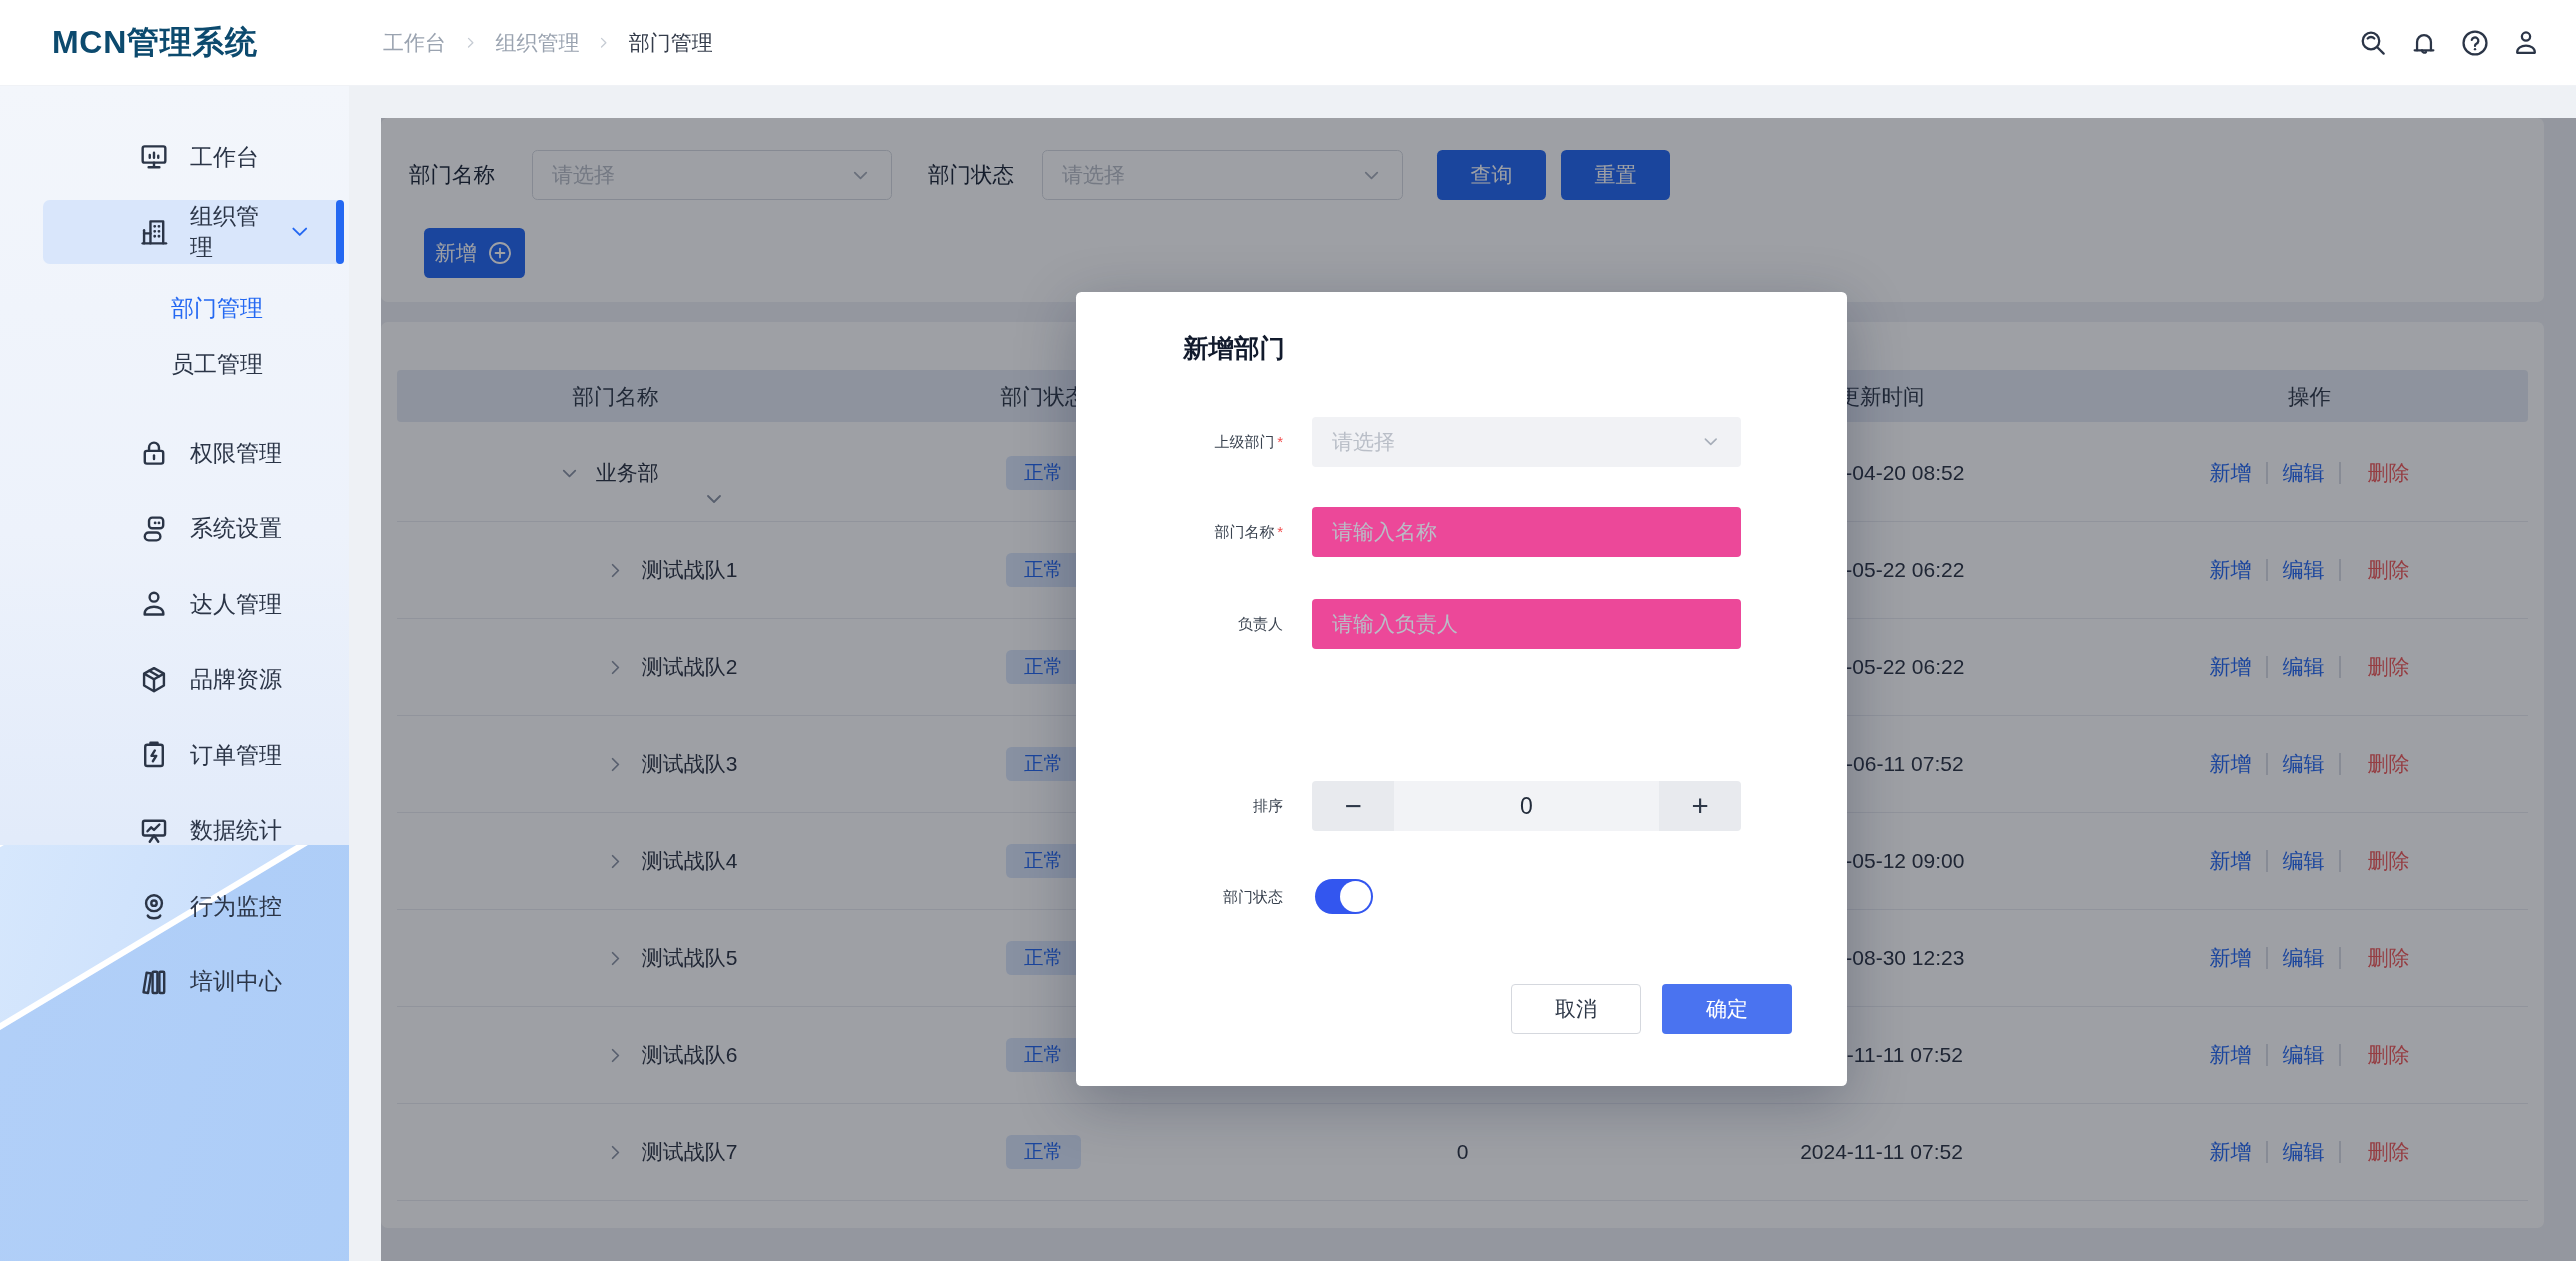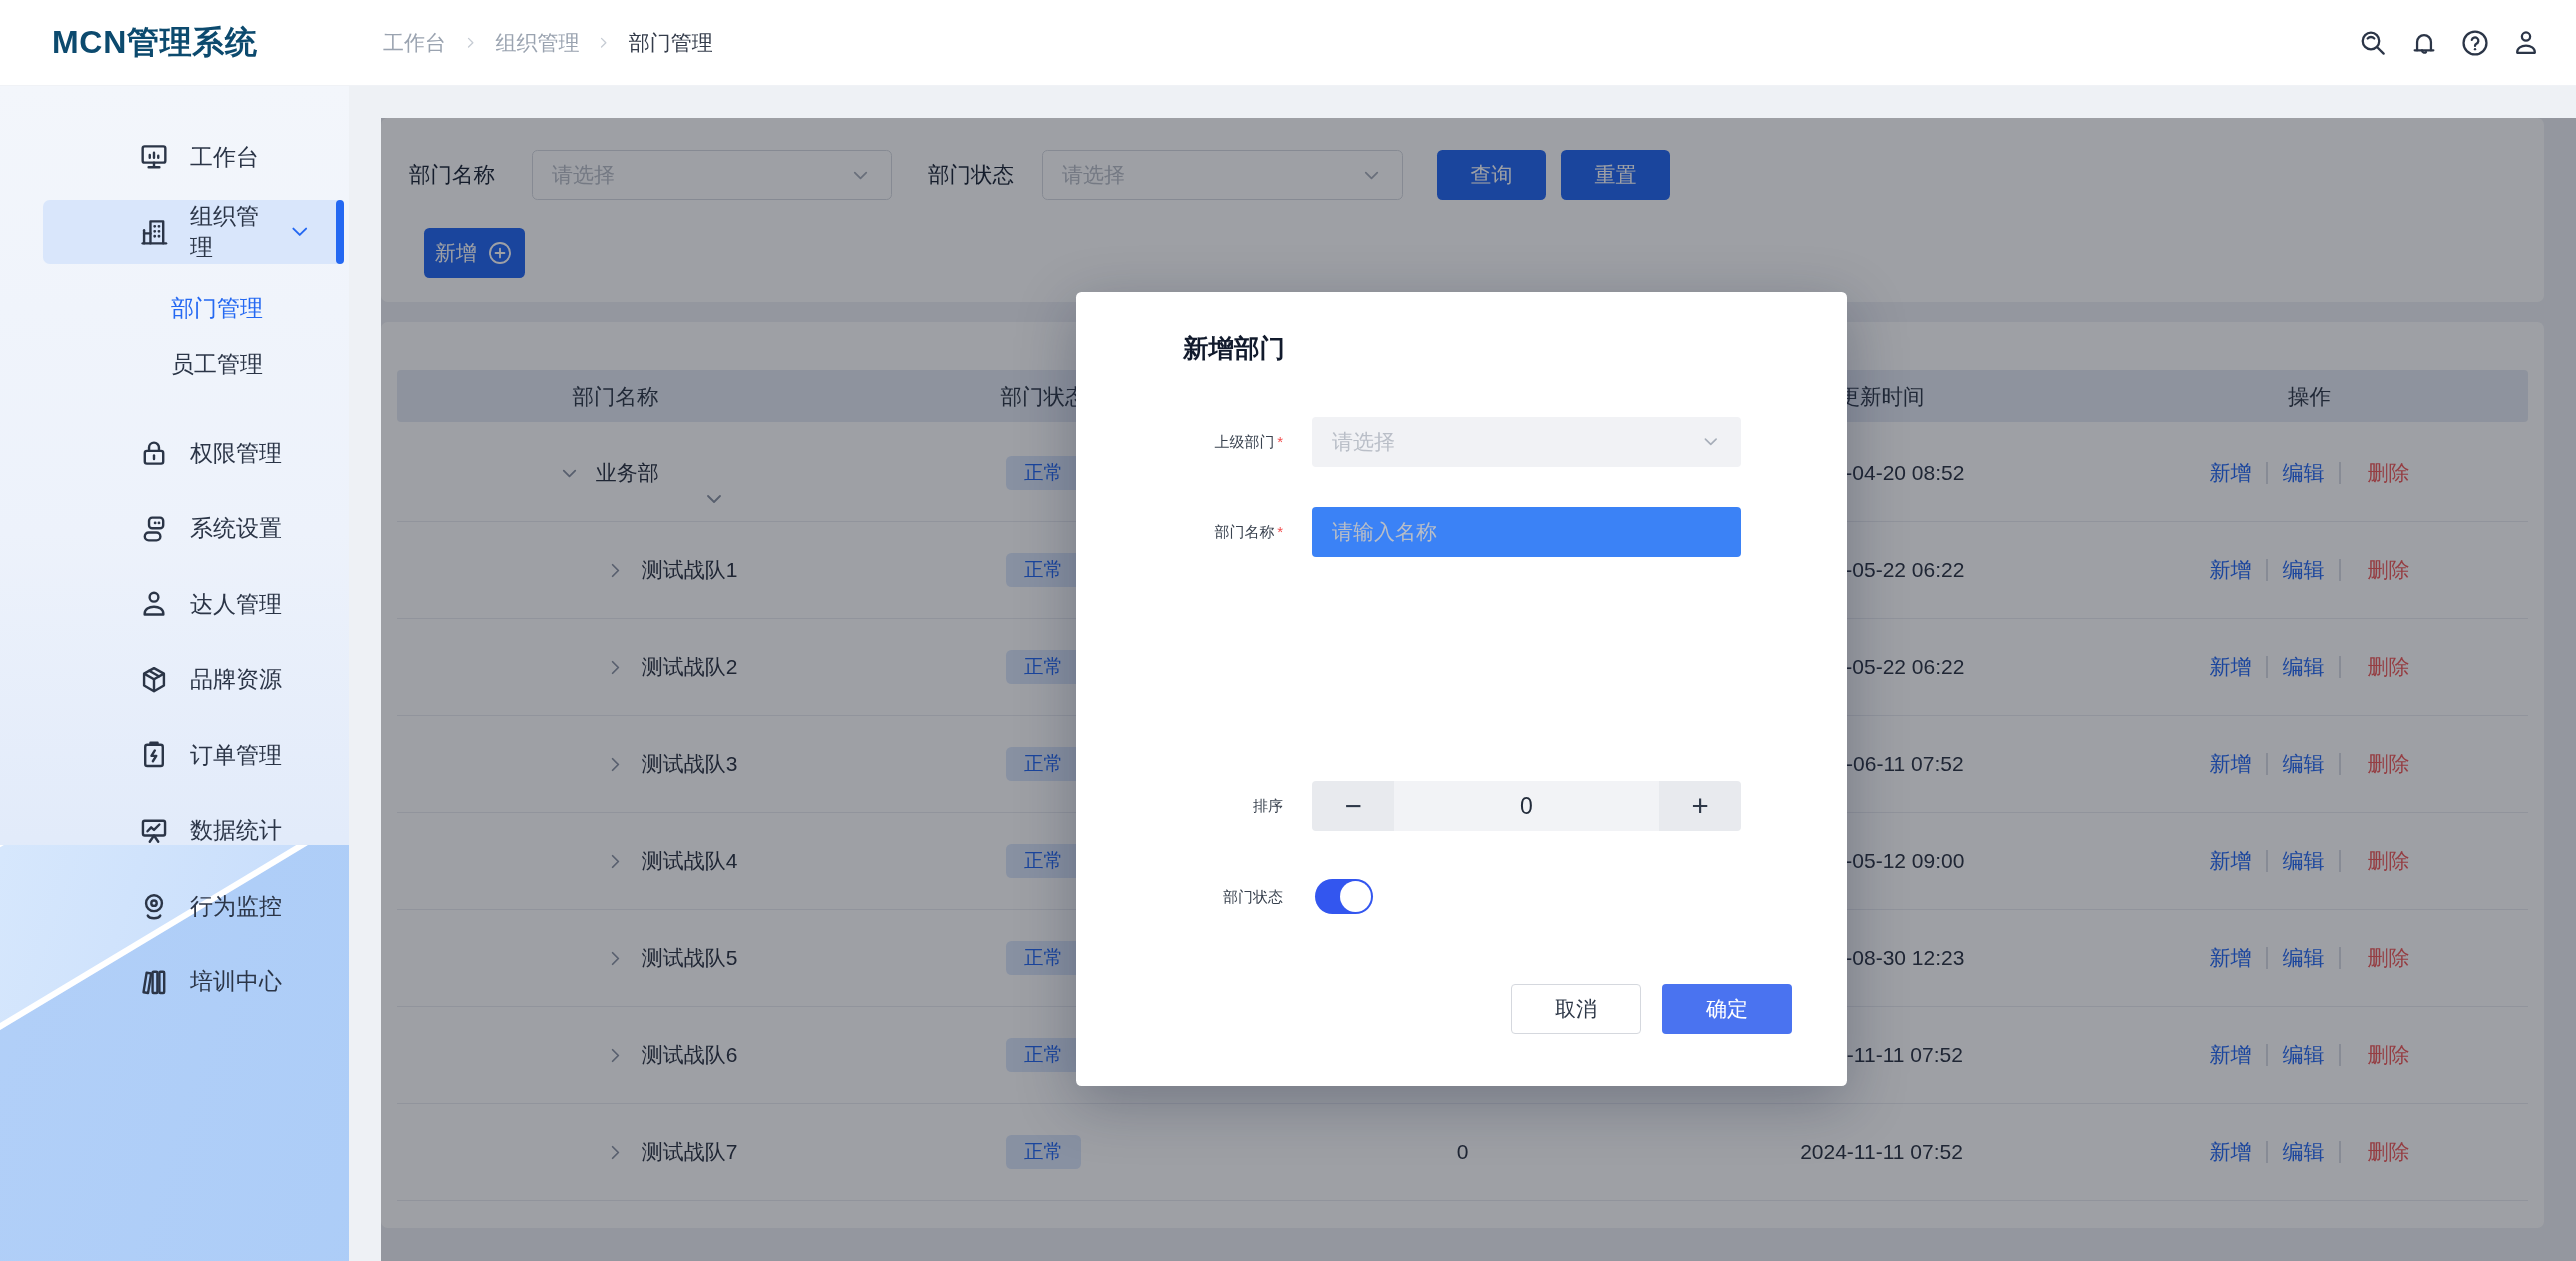--- a/index.html
+++ b/index.html
@@ -146,21 +146,21 @@
   .req { color:#f24b4b; margin-left:2.7px; }
   .fm-ctrl {
     position:absolute; left:236px; width:429px; height:50px;
     background:#f1f2f5; border-radius:4px;
     display:flex; align-items:center; padding:0 20px;
     font-size:21px; color:#b9bec7;
   }
   .fm-ctrl .sel-chev { margin-left:auto; width:21.5px; height:21.5px; color:#a7aeb9; }
   .fm-input {
     position:absolute; left:236px; width:429px; height:50px;
-    background:#3b82f6; border:none; border-radius:4px;
+    background:#ec4899; border:none; border-radius:4px;
     padding:8px 20px; font-size:21px; color:#2b3444; font-family:inherit; outline:none;
   }
   .fm-input::placeholder { color:#b9bec7; }
   .stepper {
     position:absolute; left:236px; width:429px; height:50px;
     display:grid; grid-template-columns:82px 1fr 82px; border-radius:4px; overflow:hidden;
   }
   .step-btn { background:#e8eaee; border:none; cursor:pointer; font-size:29.5px; color:#2e3848;
               display:flex; align-items:center; justify-content:center; font-family:inherit; line-height:1; }
   .step-val { background:#f2f3f6; display:flex; align-items:center; justify-content:center;
@@ -650,20 +650,24 @@
               </svg>
             </span>
         </div>
       </div>
 
       <div class="fm-row" style="top:215px">
         <div class="fm-label"><span>部门名称</span><span class="req">*</span></div>
         <input class="fm-input" placeholder="请输入名称" style="">
       </div>
 
+      <div class="fm-row" style="top:307px">
+        <div class="fm-label">负责人</div>
+        <input class="fm-input" placeholder="请输入负责人" style="">
+      </div>
 
 
       <div class="fm-row" style="top:489px">
         <div class="fm-label">排序</div>
         <div class="stepper">
           <button class="step-btn">−</button>
           <div class="step-val">0</div>
           <button class="step-btn">+</button>
         </div>
       </div>

